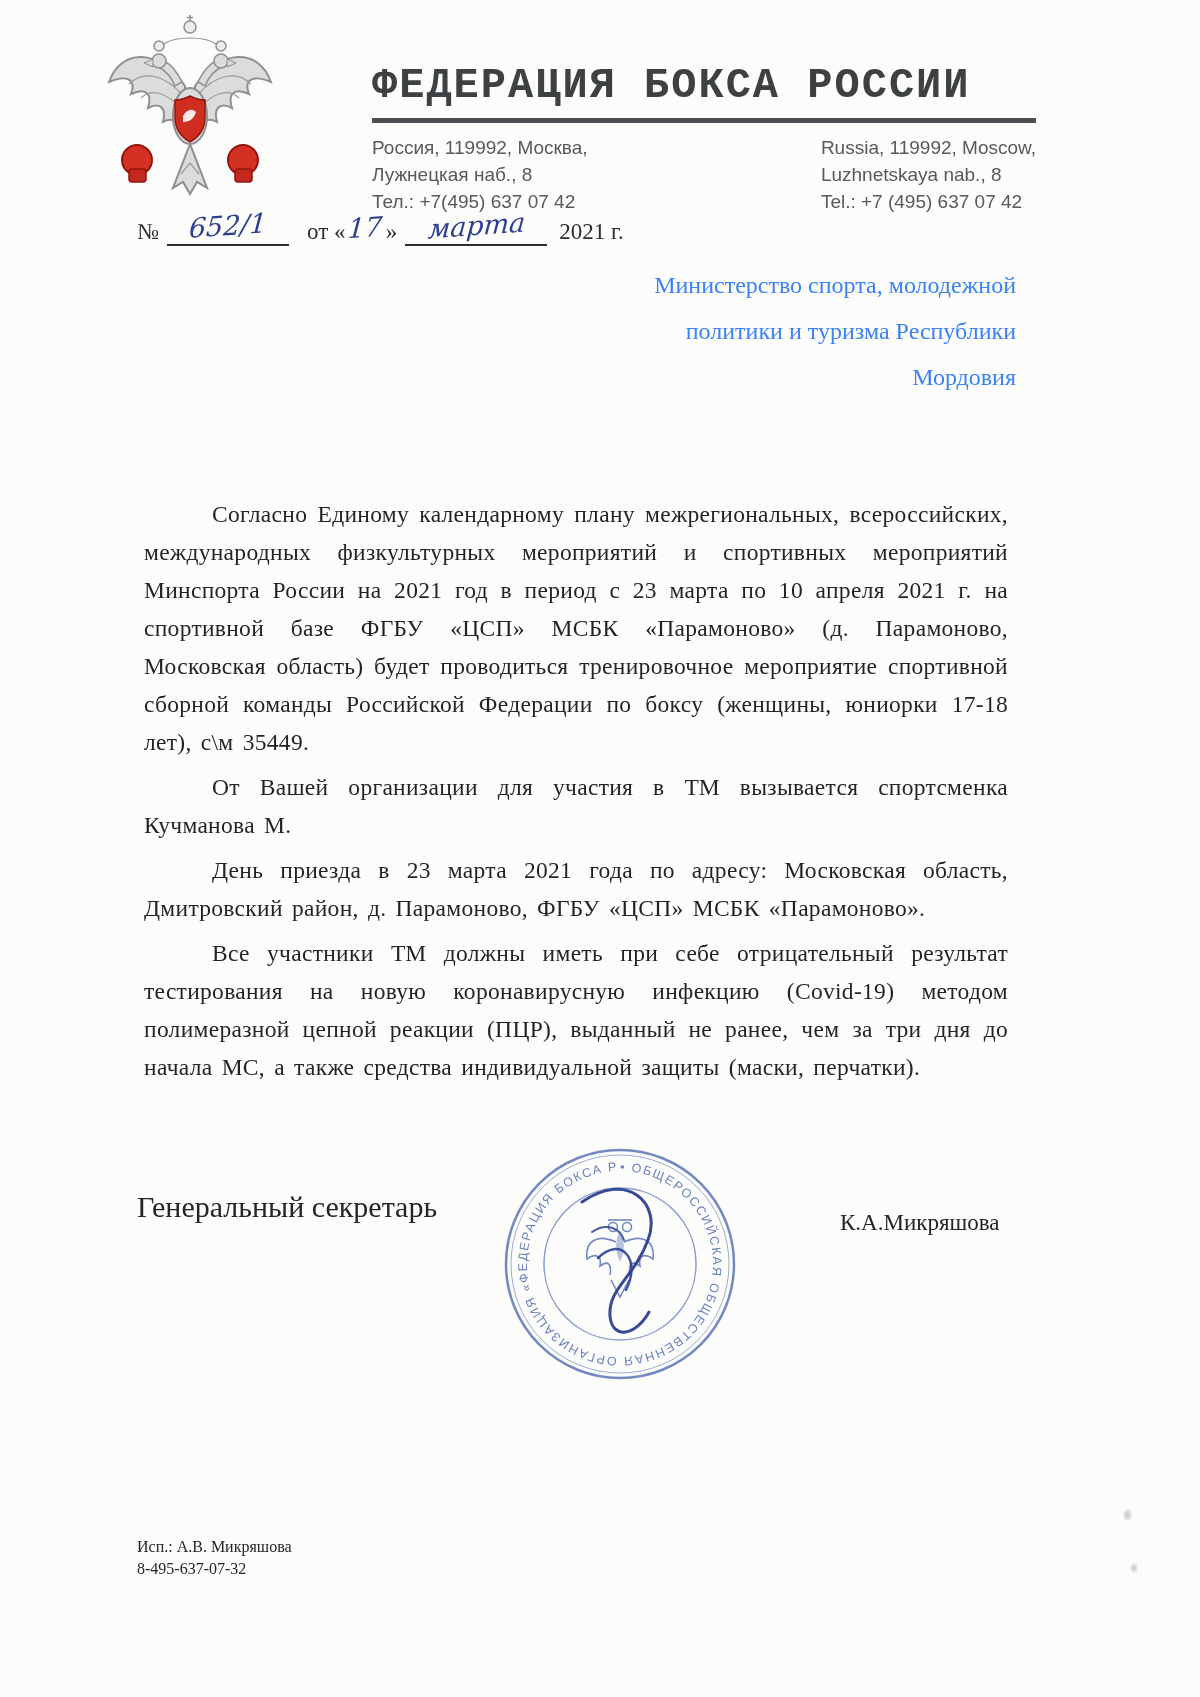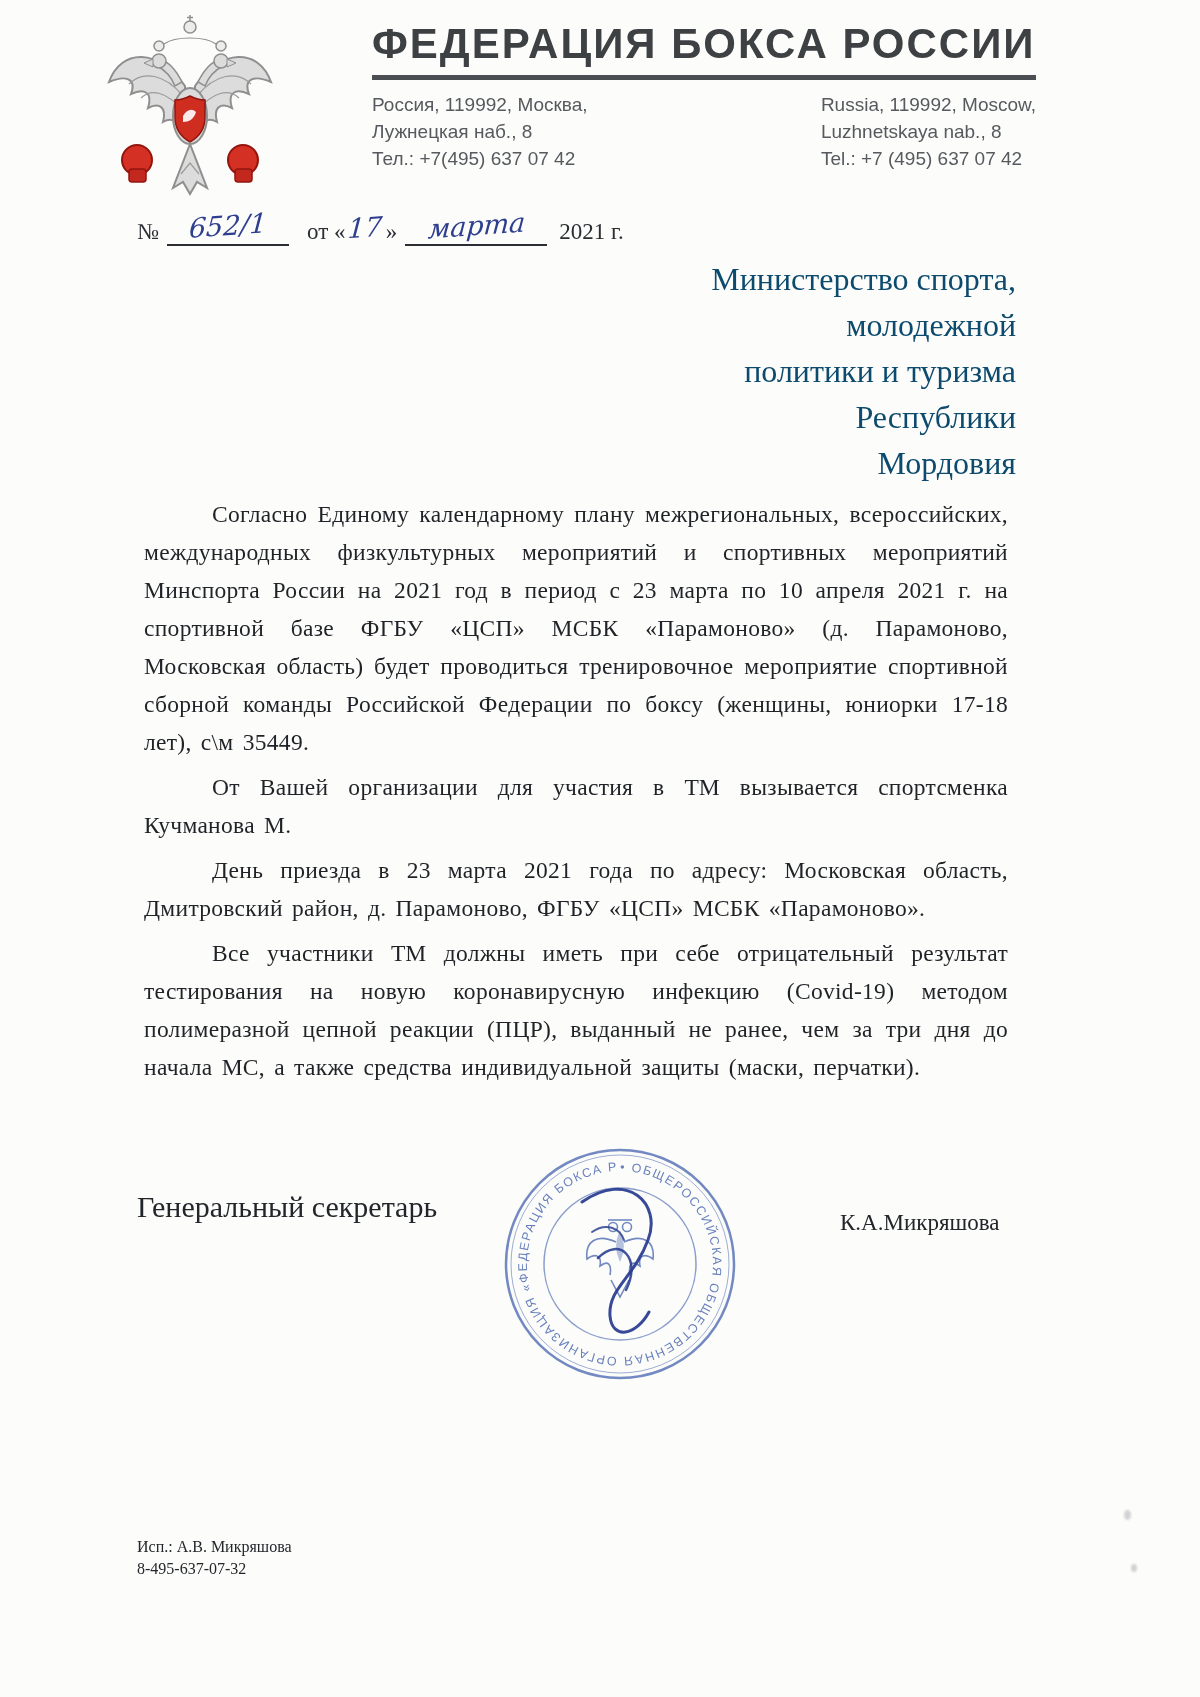--- a/index.html
+++ b/index.html
@@ -6,41 +6,41 @@
   html,body{margin:0;padding:0;}
   body{
     width:1200px;height:1697px;position:relative;overflow:hidden;
     background:#fcfcfa;
     font-family:"Liberation Serif", serif;
     color:#22252a;
   }
   
   .emblem{position:absolute;left:95px;top:12px;width:190px;height:208px;}
   .masthead{position:absolute;left:372px;top:20px;width:664px;}
-  .title{font-family:Liberation Sans, sans-serif;font-weight:700;color:#3e4144;line-height:1.12;white-space:nowrap;}
+  .title{font-family:Liberation Mono, monospace;font-weight:700;color:#3e4144;line-height:1.12;white-space:nowrap;margin-top:43px;}
   .title-ru{font-size:42px;letter-spacing:2px;}
   .title-en{font-size:42px;letter-spacing:-1px;}
   .rule{border:0;border-top:5px solid #4b4e52;margin:8px 0 0 0;}
   .addresses{display:flex;justify-content:space-between;margin-top:11px;
     font-family:"Liberation Sans",sans-serif;font-size:19px;line-height:27px;color:#56595d;gap:17px;}
   .addresses .col{white-space:nowrap;}
   
   .ref-line{position:absolute;left:137px;top:214px;font-size:23px;white-space:nowrap;color:#2a2d33;}
   .blank{display:inline-block;border-bottom:2px solid #2b2e33;text-align:center;height:30px;vertical-align:baseline;}
   .blank.num{width:122px;margin:0 18px 0 8px;}
   .blank.month{width:142px;margin:0 12px 0 8px;}
   .hw{
     font-family:"DejaVu Serif",serif;font-style:italic;color:#2e3f8f;
     display:inline-block;transform:rotate(-4deg) skewX(-8deg);
     font-size:27px;position:relative;top:-4px;
   }
   .hw.day{top:-2px;margin:0 3px;}
   
-  .recipient{position:absolute;left:600px;top:256px;width:416px;text-align:right;
-    font-size:32px;line-height:46px;color:#0c4a6e;}
+  .recipient{position:absolute;left:600px;top:262px;width:416px;text-align:right;
+    font-size:24px;line-height:46px;color:#3b82f6;}
   
   .body-text{position:absolute;left:137px;top:488px;width:878px;
     font-size:23.5px;line-height:38px;text-align:justify;
     letter-spacing:0.3px;word-spacing:3px;color:#1f2227;}
   .body-text p{margin:7px;text-indent:68px;}
   
   .sig-role{position:absolute;left:137px;top:1190px;font-size:30px;}
   .sig-name{position:absolute;left:840px;top:1210px;font-size:23px;}
   .stamp{position:absolute;left:496px;top:1136px;width:248px;height:256px;}
   

